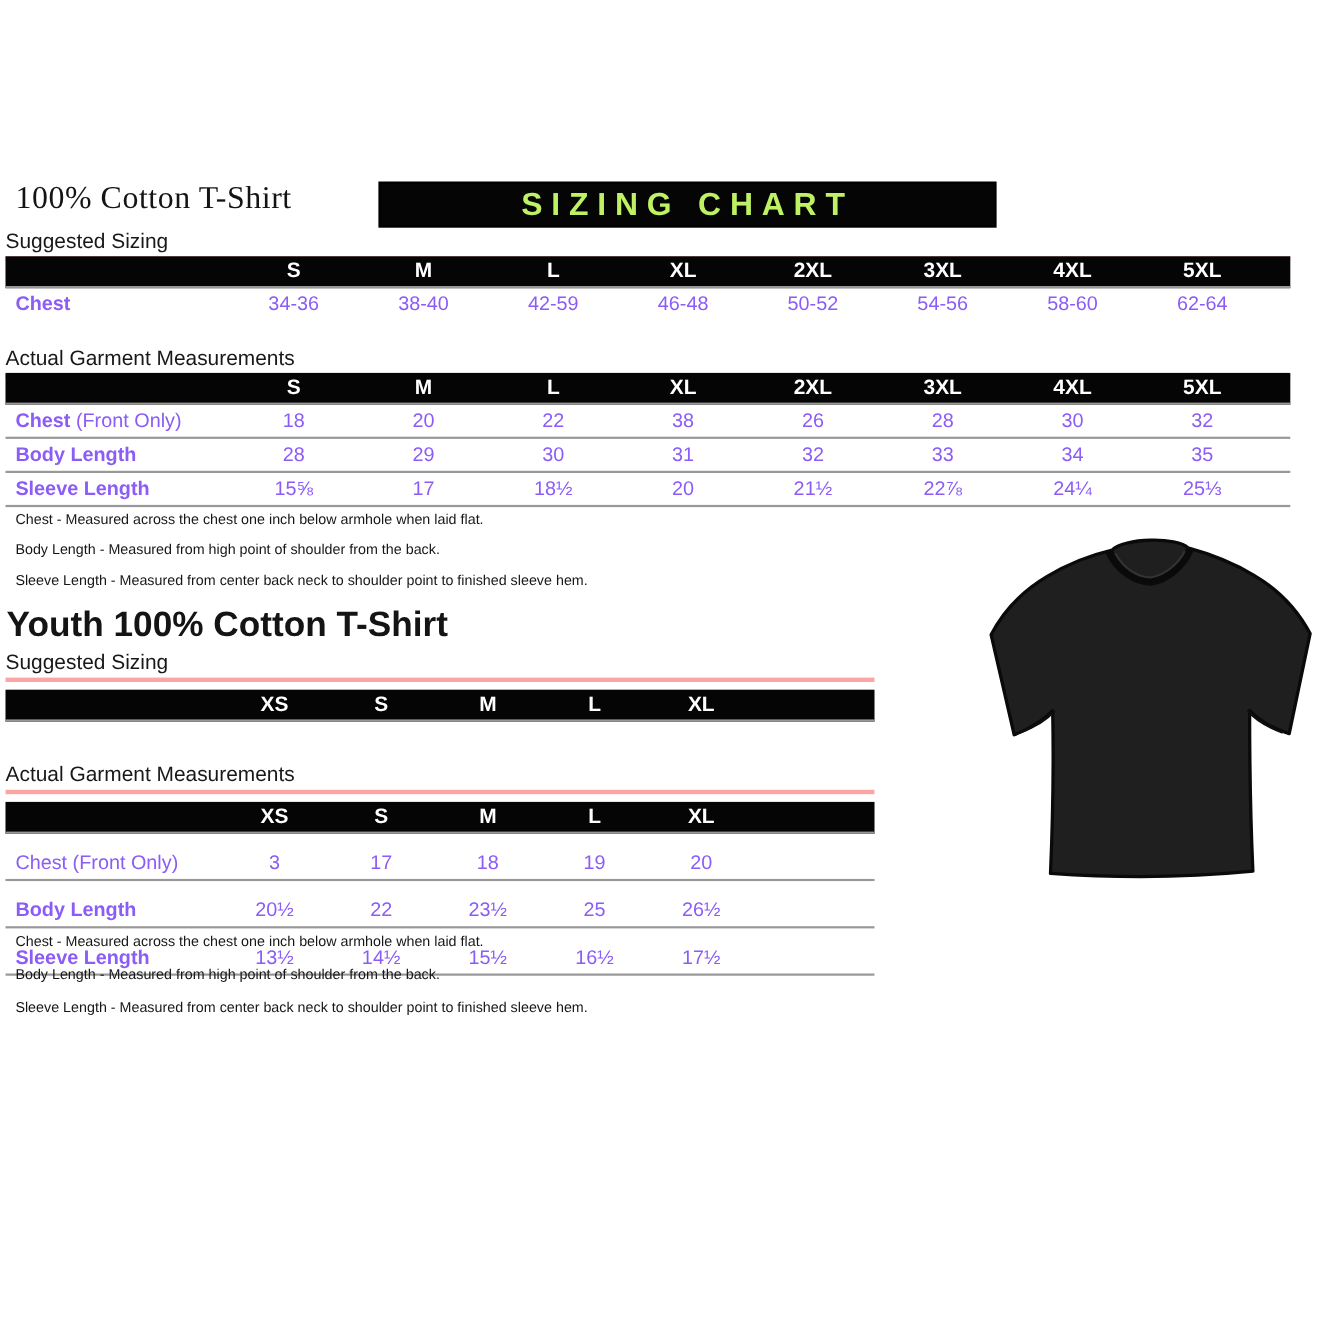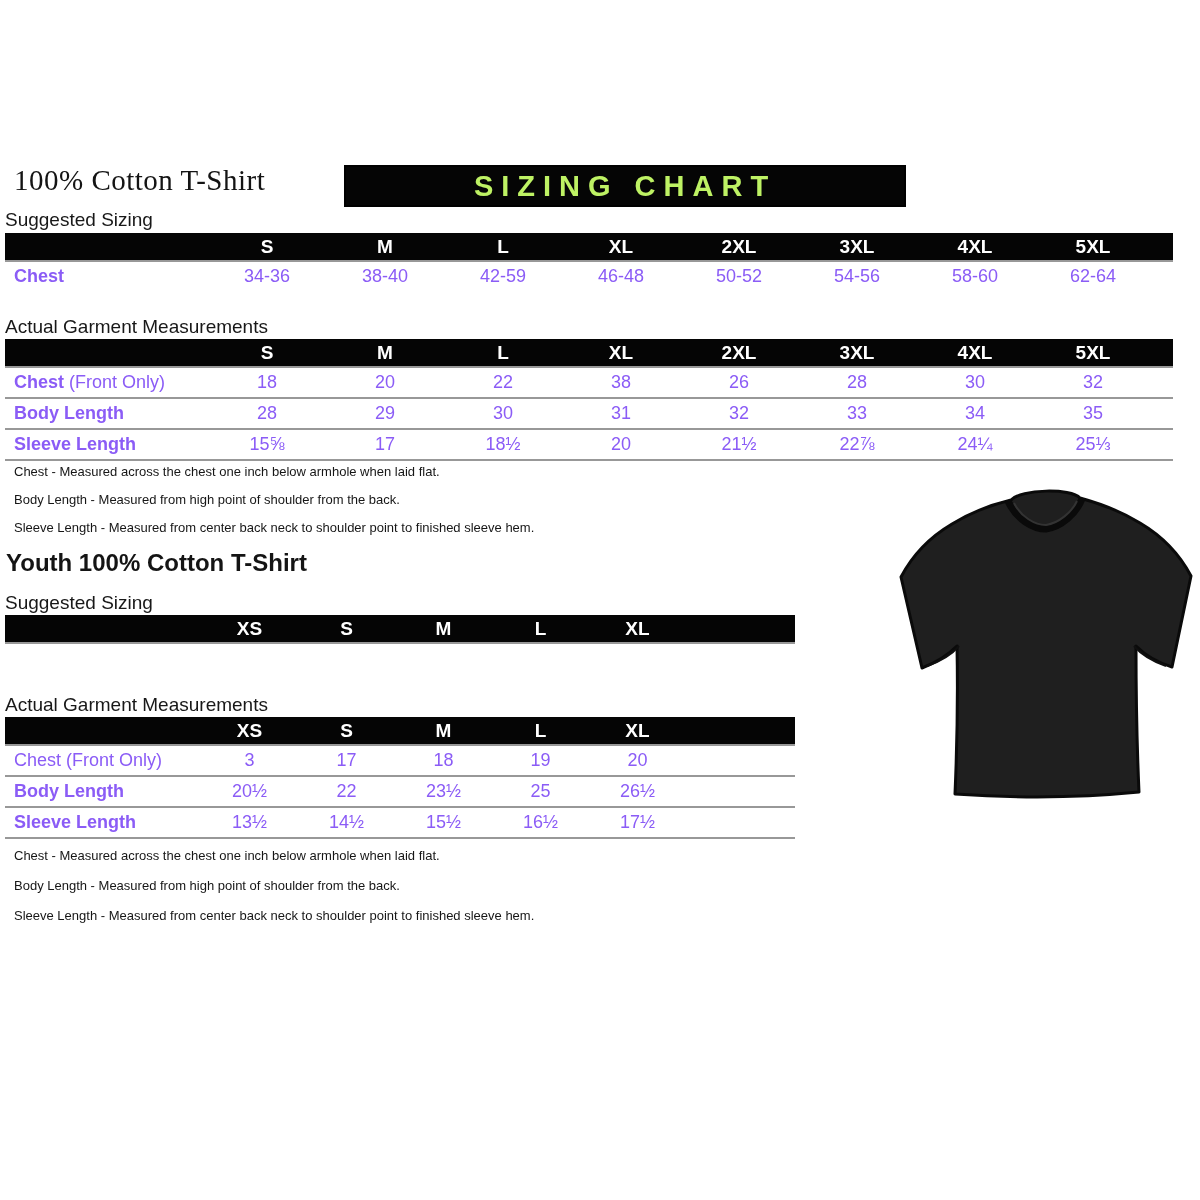--- a/index.html
+++ b/index.html
@@ -5,40 +5,40 @@
   html,body { margin:0; padding:0; }
   body {
     width:1200px; height:1200px; position:relative;
     background:#ffffff; color:#141414;
     font-family:"Liberation Sans", sans-serif;
     overflow:hidden;
   }
   .abs { position:absolute; }
 
   .main-title { left:14px; top:164px; font-size:29px; font-weight:400; letter-spacing:0.5px;font-family:Liberation Serif, serif; }
-  .youth-title { left:6px; top:549px; font-size:24px; font-weight:700; }
+  .youth-title { left:6px; top:549px; font-size:32px; font-weight:700; }
 
   .banner {
     left:346px; top:167px; width:558px; height:38px;
     background:#050505; color:#bef264;
     display:flex; align-items:center; justify-content:center;
     font-size:29px; font-weight:700; letter-spacing:8px;
     box-shadow:0 0 0 2px #000;
   }
 
   .sec-label {
     font-size:19px; color:#181818;
     border-bottom:4px solid #fca5a5; padding-bottom:2px;
   }
   .sec-label.w-adult { width:1168px; }
   .sec-label.w-youth { width:790px; }
 
   .tbl { left:5px; }
   .grid-adult { display:grid; grid-template-columns:203px repeat(8,118px) 1fr; width:1168px; }
-  .grid-youth { display:grid; grid-template-columns:196px repeat(5,97px) 1fr; width:790px; }
+  .grid-youth { display:grid; grid-template-columns:196px repeat(5,97px) 1fr; width:790px;margin-top:12px; }
 
   .hdr-row {
     background:#050505; color:#ffffff; height:27px;
     font-weight:700; font-size:19px;
     align-items:center; justify-items:center;
     border-bottom:2px solid #989898;
   }
   .data-row {
     height:29px; font-size:18px; color:#8b5cf6;
     align-items:center; justify-items:center;

